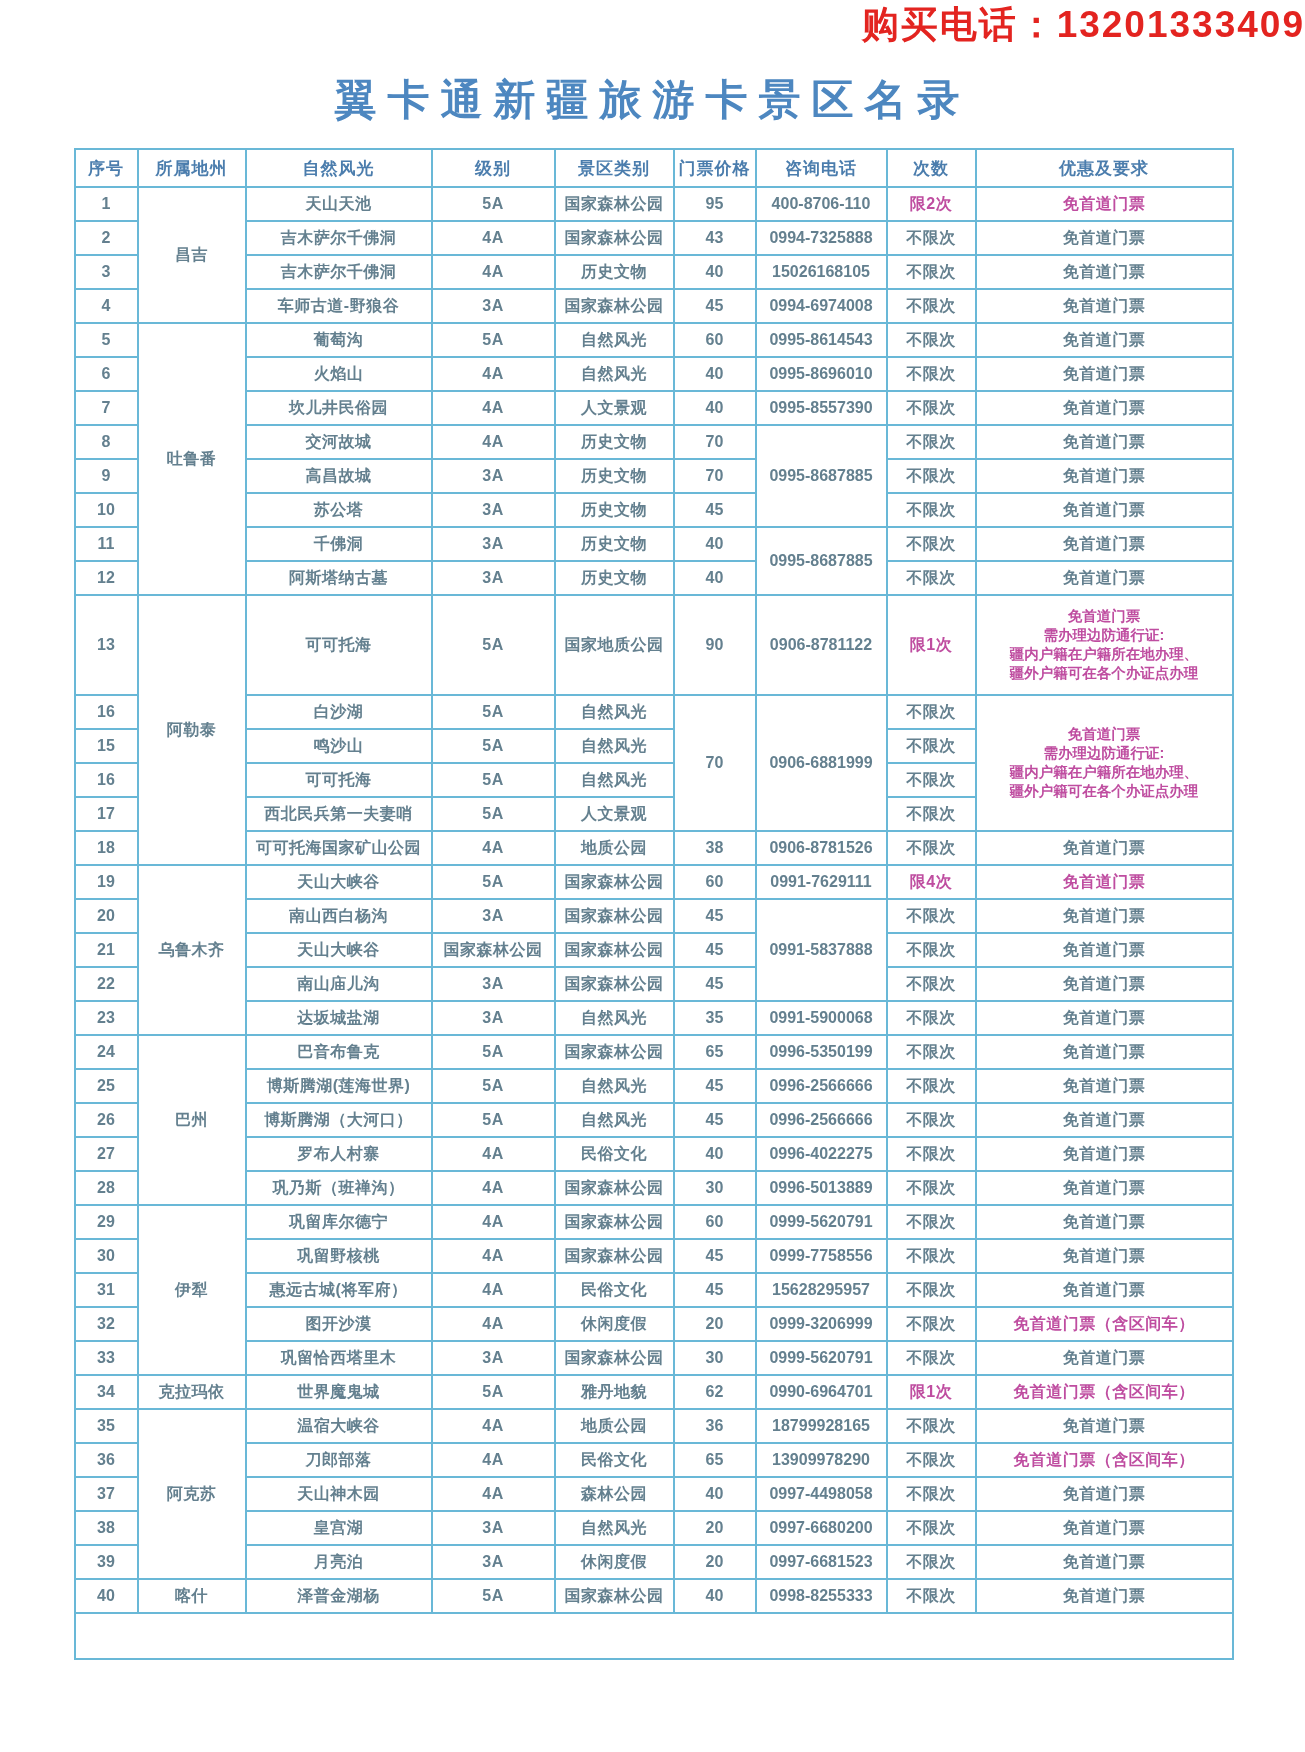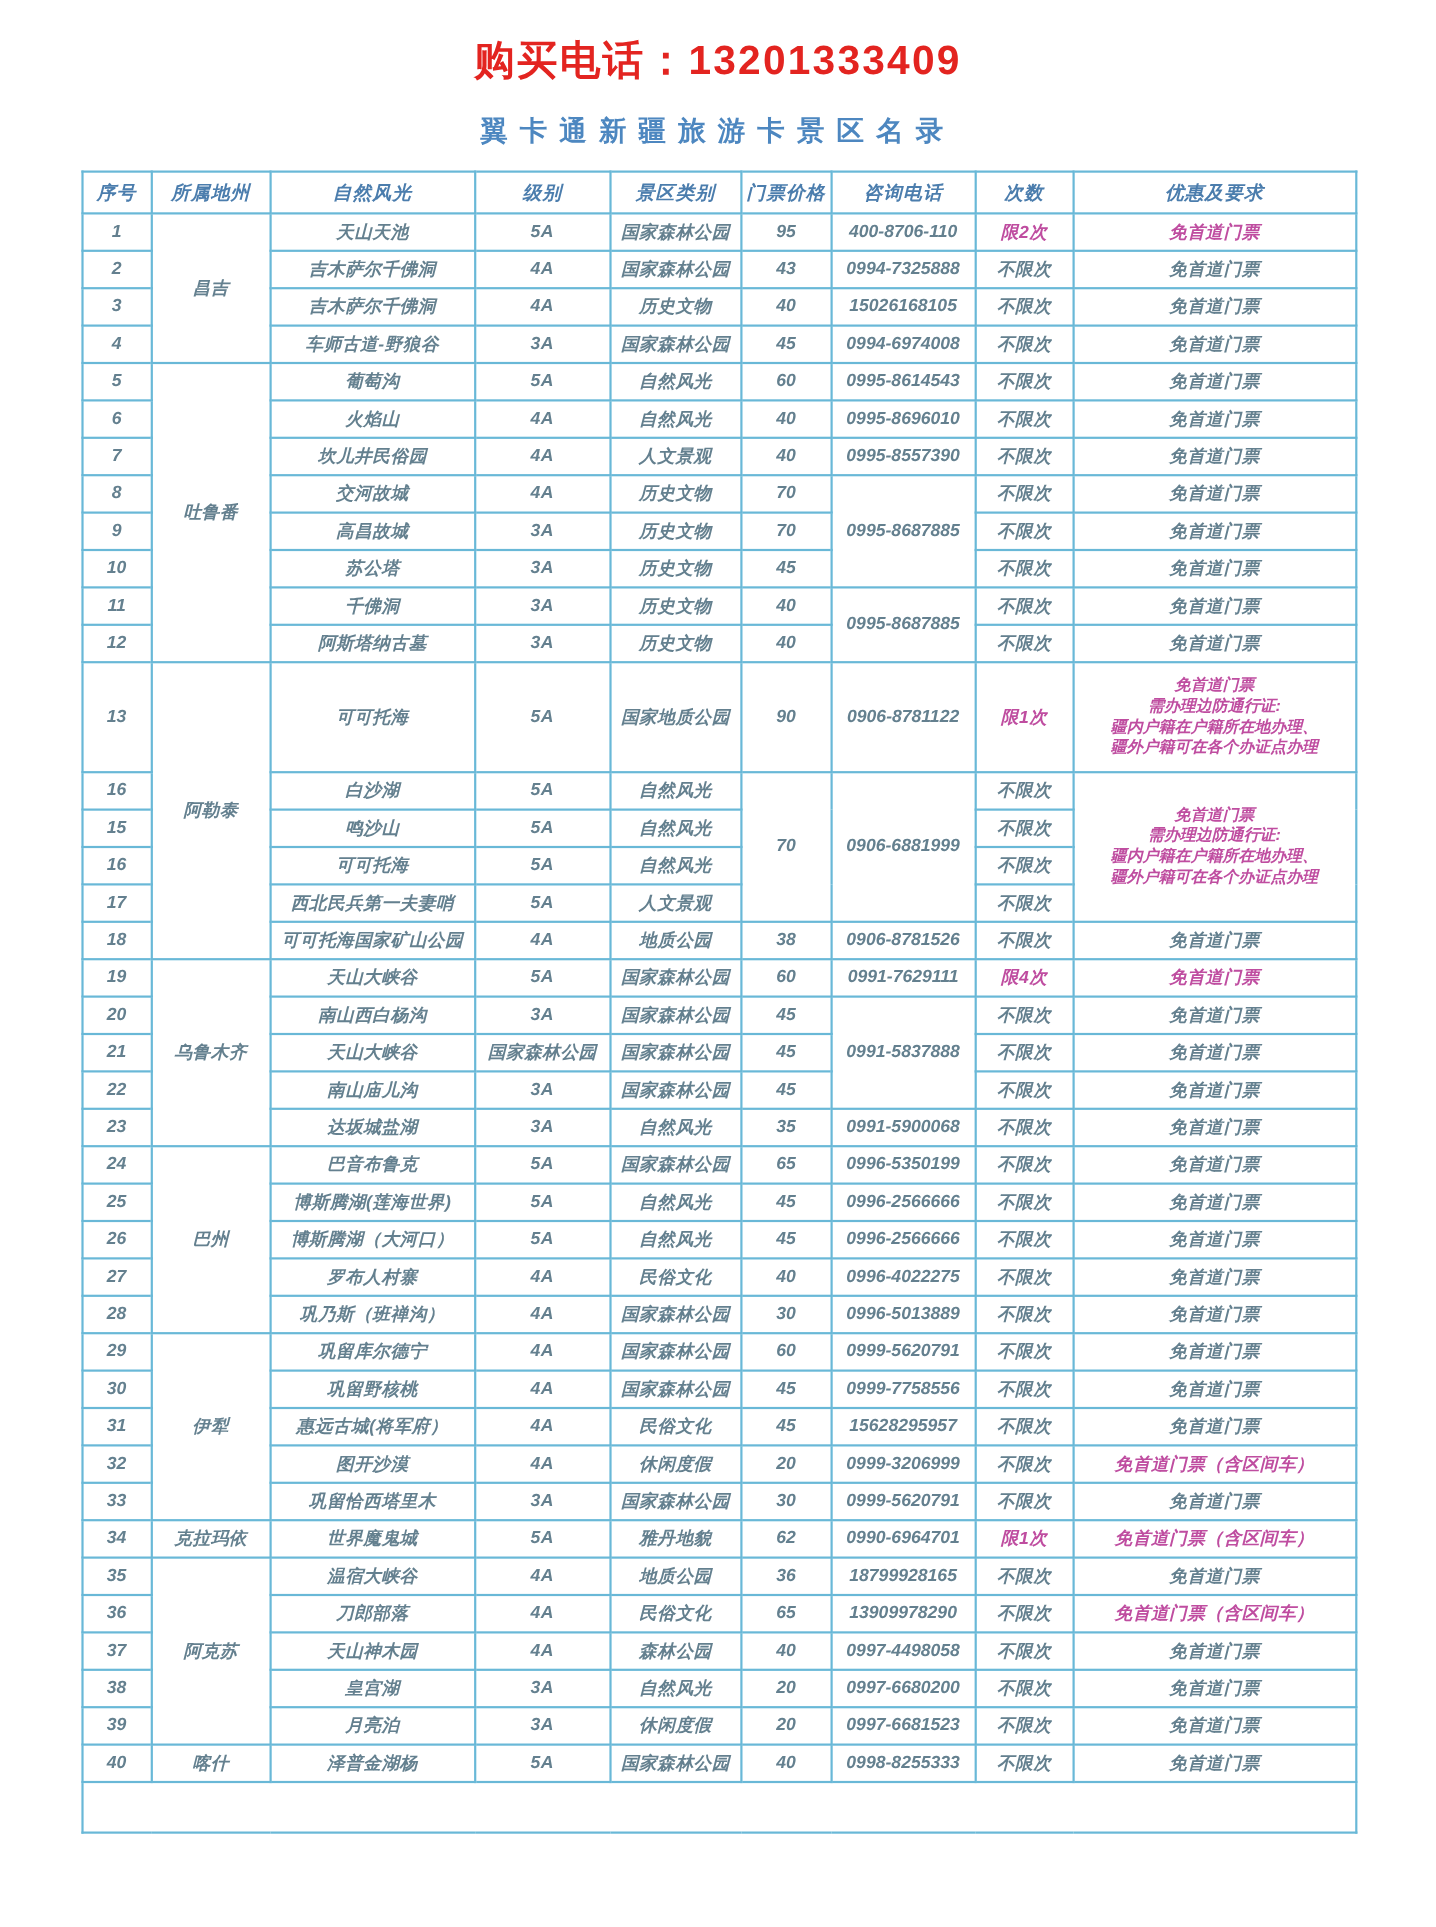--- a/index.html
+++ b/index.html
@@ -12,40 +12,38 @@
   }
   *{box-sizing:border-box;}
   html,body{margin:0;padding:0;}
   body{
     width:1305px;height:1752px;
     background:#ffffff;
     font-family:"Liberation Sans","DejaVu Sans",sans-serif;
     position:relative;
   }
   .phone-header{
-    padding-top:30px;
-    text-align:center;
+    text-align:right;
     color:var(--red);
     font-size:37px;
     font-weight:bold;
     letter-spacing:2px;
   }
   .main-title{
     margin-top:22px;
     text-align:center;
     color:var(--title-blue);
-    font-size:25px;
+    font-size:42px;
     font-weight:bold;
     letter-spacing:11px;
     text-shadow:0 0 2px rgba(255,255,255,.9);
   }
   .table-wrap{
     margin:20px auto 0 auto;
     width:1158px;
-    font-style:italic;
   }
   table{
     border-collapse:collapse;
     table-layout:fixed;
     width:1158px;
   }
   th,td{
     border:2px solid var(--border);
     text-align:center;
     vertical-align:middle;

